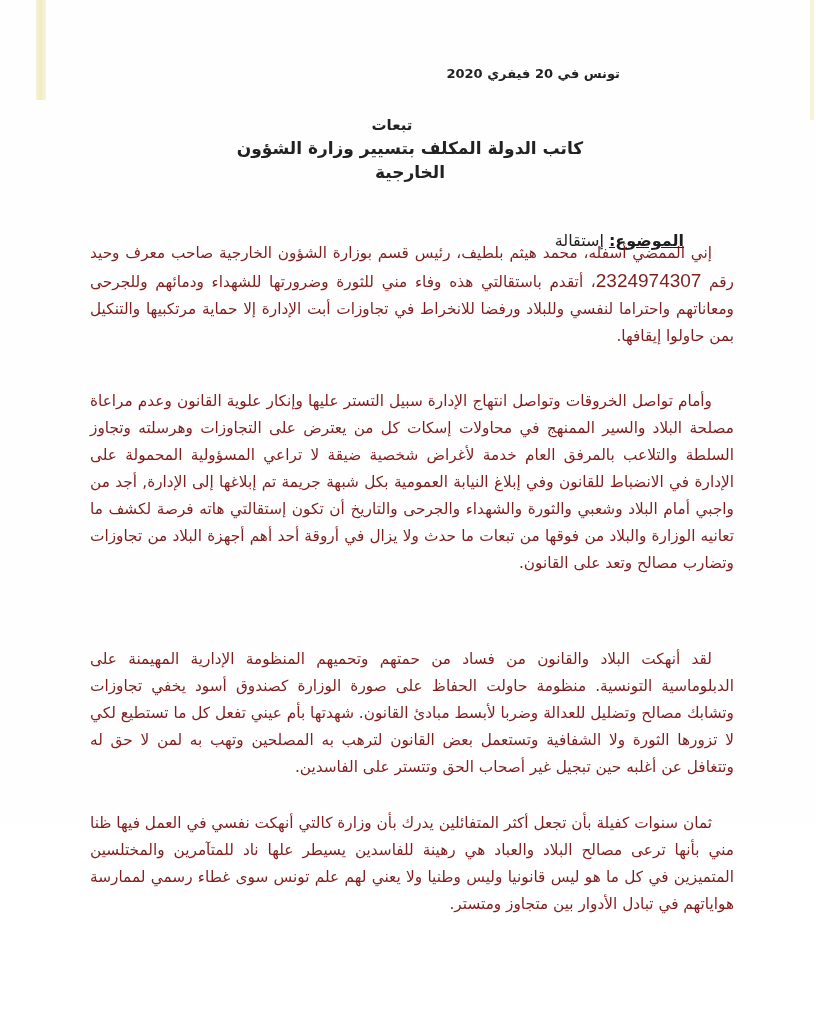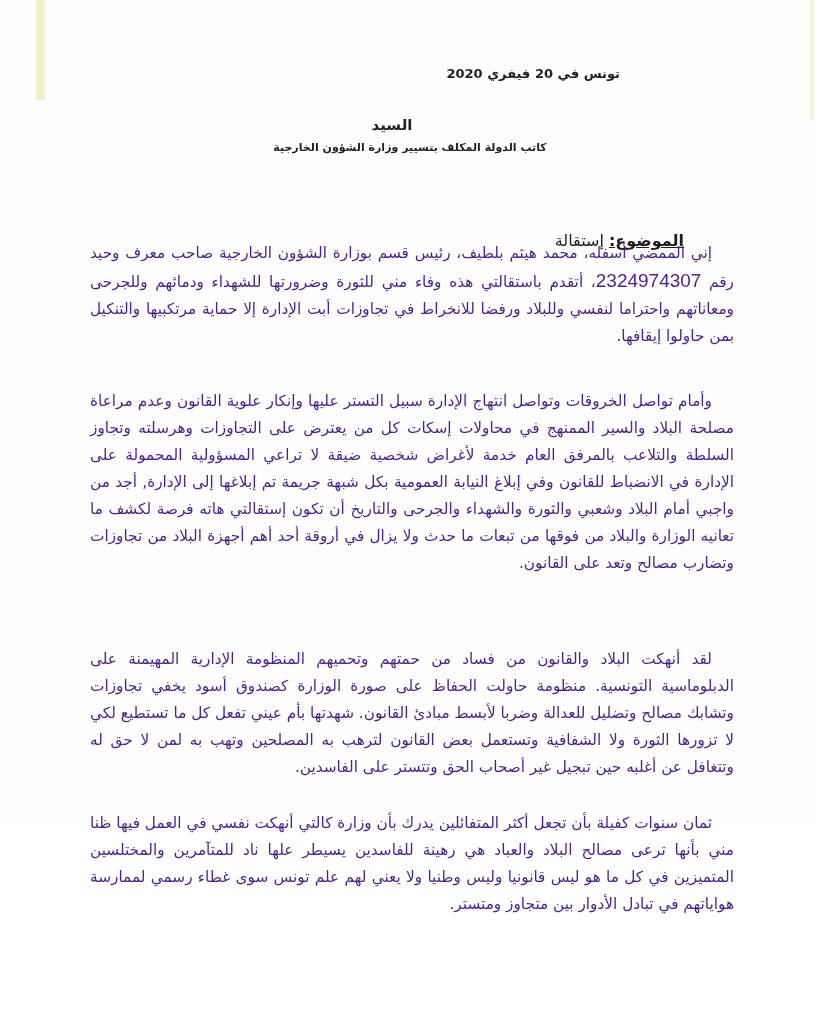--- a/index.html
+++ b/index.html
@@ -55,21 +55,21 @@
     font-weight: bold;
     color: #222;
   }
   .recipient .salutation {
     font-size: 15px;
     line-height: 22px;
     text-align: center;
     padding-right: 36px;
   }
   .recipient .title-line {
-    font-size: 11px;
+    font-size: 17px;
     line-height: 24px;
   }
   .subject {
     position: absolute;
     top: 185px;
     right: 132px;
     direction: rtl;
     font-size: 16px;
     white-space: nowrap;
     margin-top: 46px;
@@ -80,21 +80,21 @@
   }
   .body {
     position: absolute;
     left: 90px;
     width: 644px;
     direction: rtl;
     text-align: justify;
     text-align-last: right;
     font-size: 15.3px;
     line-height: 27px;
-    color: #4c1d95;
+    color: #7f1d1d;
   }
   .body p {
     margin: 0;
     text-indent: 22px;
   }
   .p1 { top: 240px; }
   .p2 { top: 388px; }
   .p3 { top: 646px; }
   .p4 { top: 810px; }
   .idnum {
@@ -108,21 +108,21 @@
 </head>
 <body>
 
 <div class="page">
   <div class="edge-left"></div>
   <div class="edge-right"></div>
 
   <div class="date">تونس في 20 فيفري 2020</div>
 
   <div class="recipient">
-    <div class="salutation">السيد</div>
+    <div class="salutation">تبعات</div>
     <div class="title-line">كاتب الدولة المكلف بتسيير وزارة الشؤون الخارجية</div>
   </div>
 
   <div class="subject">
     <span class="label">الموضوع:</span>
     <span class="value">إستقالة</span>
   </div>
 
   <div class="body p1">
     <p><span>إني الممضي أسفله، محمد هيثم بلطيف، رئيس قسم بوزارة الشؤون الخارجية صاحب معرف وحيد رقم </span><span class="idnum">2324974307</span><span>، أتقدم باستقالتي هذه وفاء مني للثورة وضرورتها للشهداء ودمائهم وللجرحى ومعاناتهم واحتراما لنفسي وللبلاد ورفضا للانخراط في تجاوزات أبت الإدارة إلا حماية مرتكبيها والتنكيل بمن حاولوا إيقافها.</span></p>

